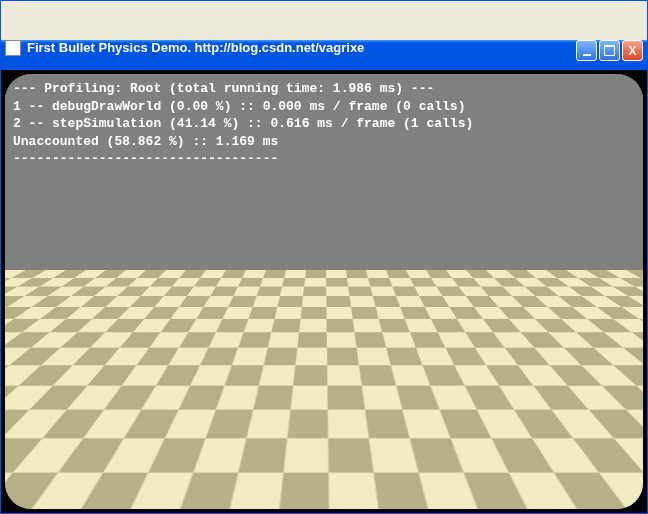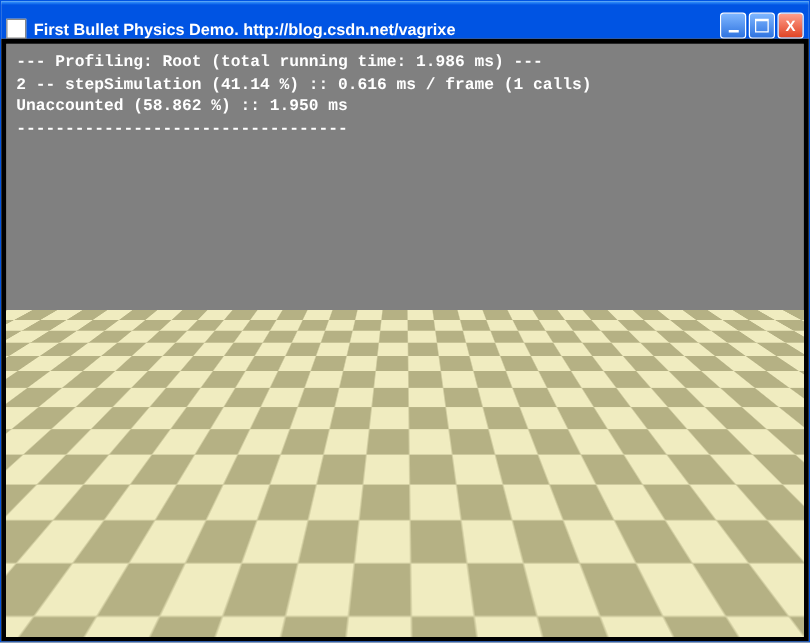--- a/index.html
+++ b/index.html
@@ -14,25 +14,26 @@
       width: 648px;
       height: 514px;
       border: 1px solid #0054e3;
       display: flex;
       flex-direction: column;
     }
     .titlebar {
       height: 30px;
       background: linear-gradient(to bottom, #3c9cff 0%, #0054e3 10%, #0054e3 90%, #0054e3 100%);
       display: flex;
-      align-items: flex-end;
+      align-items: flex-start;
       padding: 0 4px;
       color: #fff;
       font-size: 13px;
       font-weight: bold;
+      margin-top: 39px;
     }
     .app-icon {
       width: 16px;
       height: 16px;
       background: #fff;
       margin-right: 6px;
       border: 1px solid #888;
     }
     .title-text {
       flex: 1;
@@ -66,20 +67,21 @@
       background: #000;
       padding: 4px;
       position: relative;
     }
     .viewport {
       width: 100%;
       height: 100%;
       position: relative;
       background: #808080;
       overflow: hidden;
+      border-radius: 26px;
     }
     .sky {
       position: absolute;
       top: 0; left: 0; right: 0;
       height: 45%;
       background: #808080;
     }
     .floor {
       position: absolute;
       top: 45%;
@@ -193,19 +195,20 @@
         <div class="shape box1"></div>
         <div class="shape sphere"></div>
         <div class="wirebox wb1"></div>
         <div class="wirebox wb2"></div>
         <div class="wirebox wb3"></div>
         <div class="wirebox wb4"></div>
         <div class="wirebox wb5"></div>
       </div>
       <div class="overlay">
         <div>--- Profiling: Root (total running time: 1.986 ms) ---</div>
+        <div>1 -- debugDrawWorld (0.00 %) :: 0.000 ms / frame (0 calls)</div>
         <div>2 -- stepSimulation (41.14 %) :: 0.616 ms / frame (1 calls)</div>
-        <div>Unaccounted (58.862 %) :: 1.950 ms</div>
+        <div>Unaccounted (58.862 %) :: 1.169 ms</div>
         <div>----------------------------------</div>
       </div>
     </div>
   </div>
 </div>
 
 </body></html>

